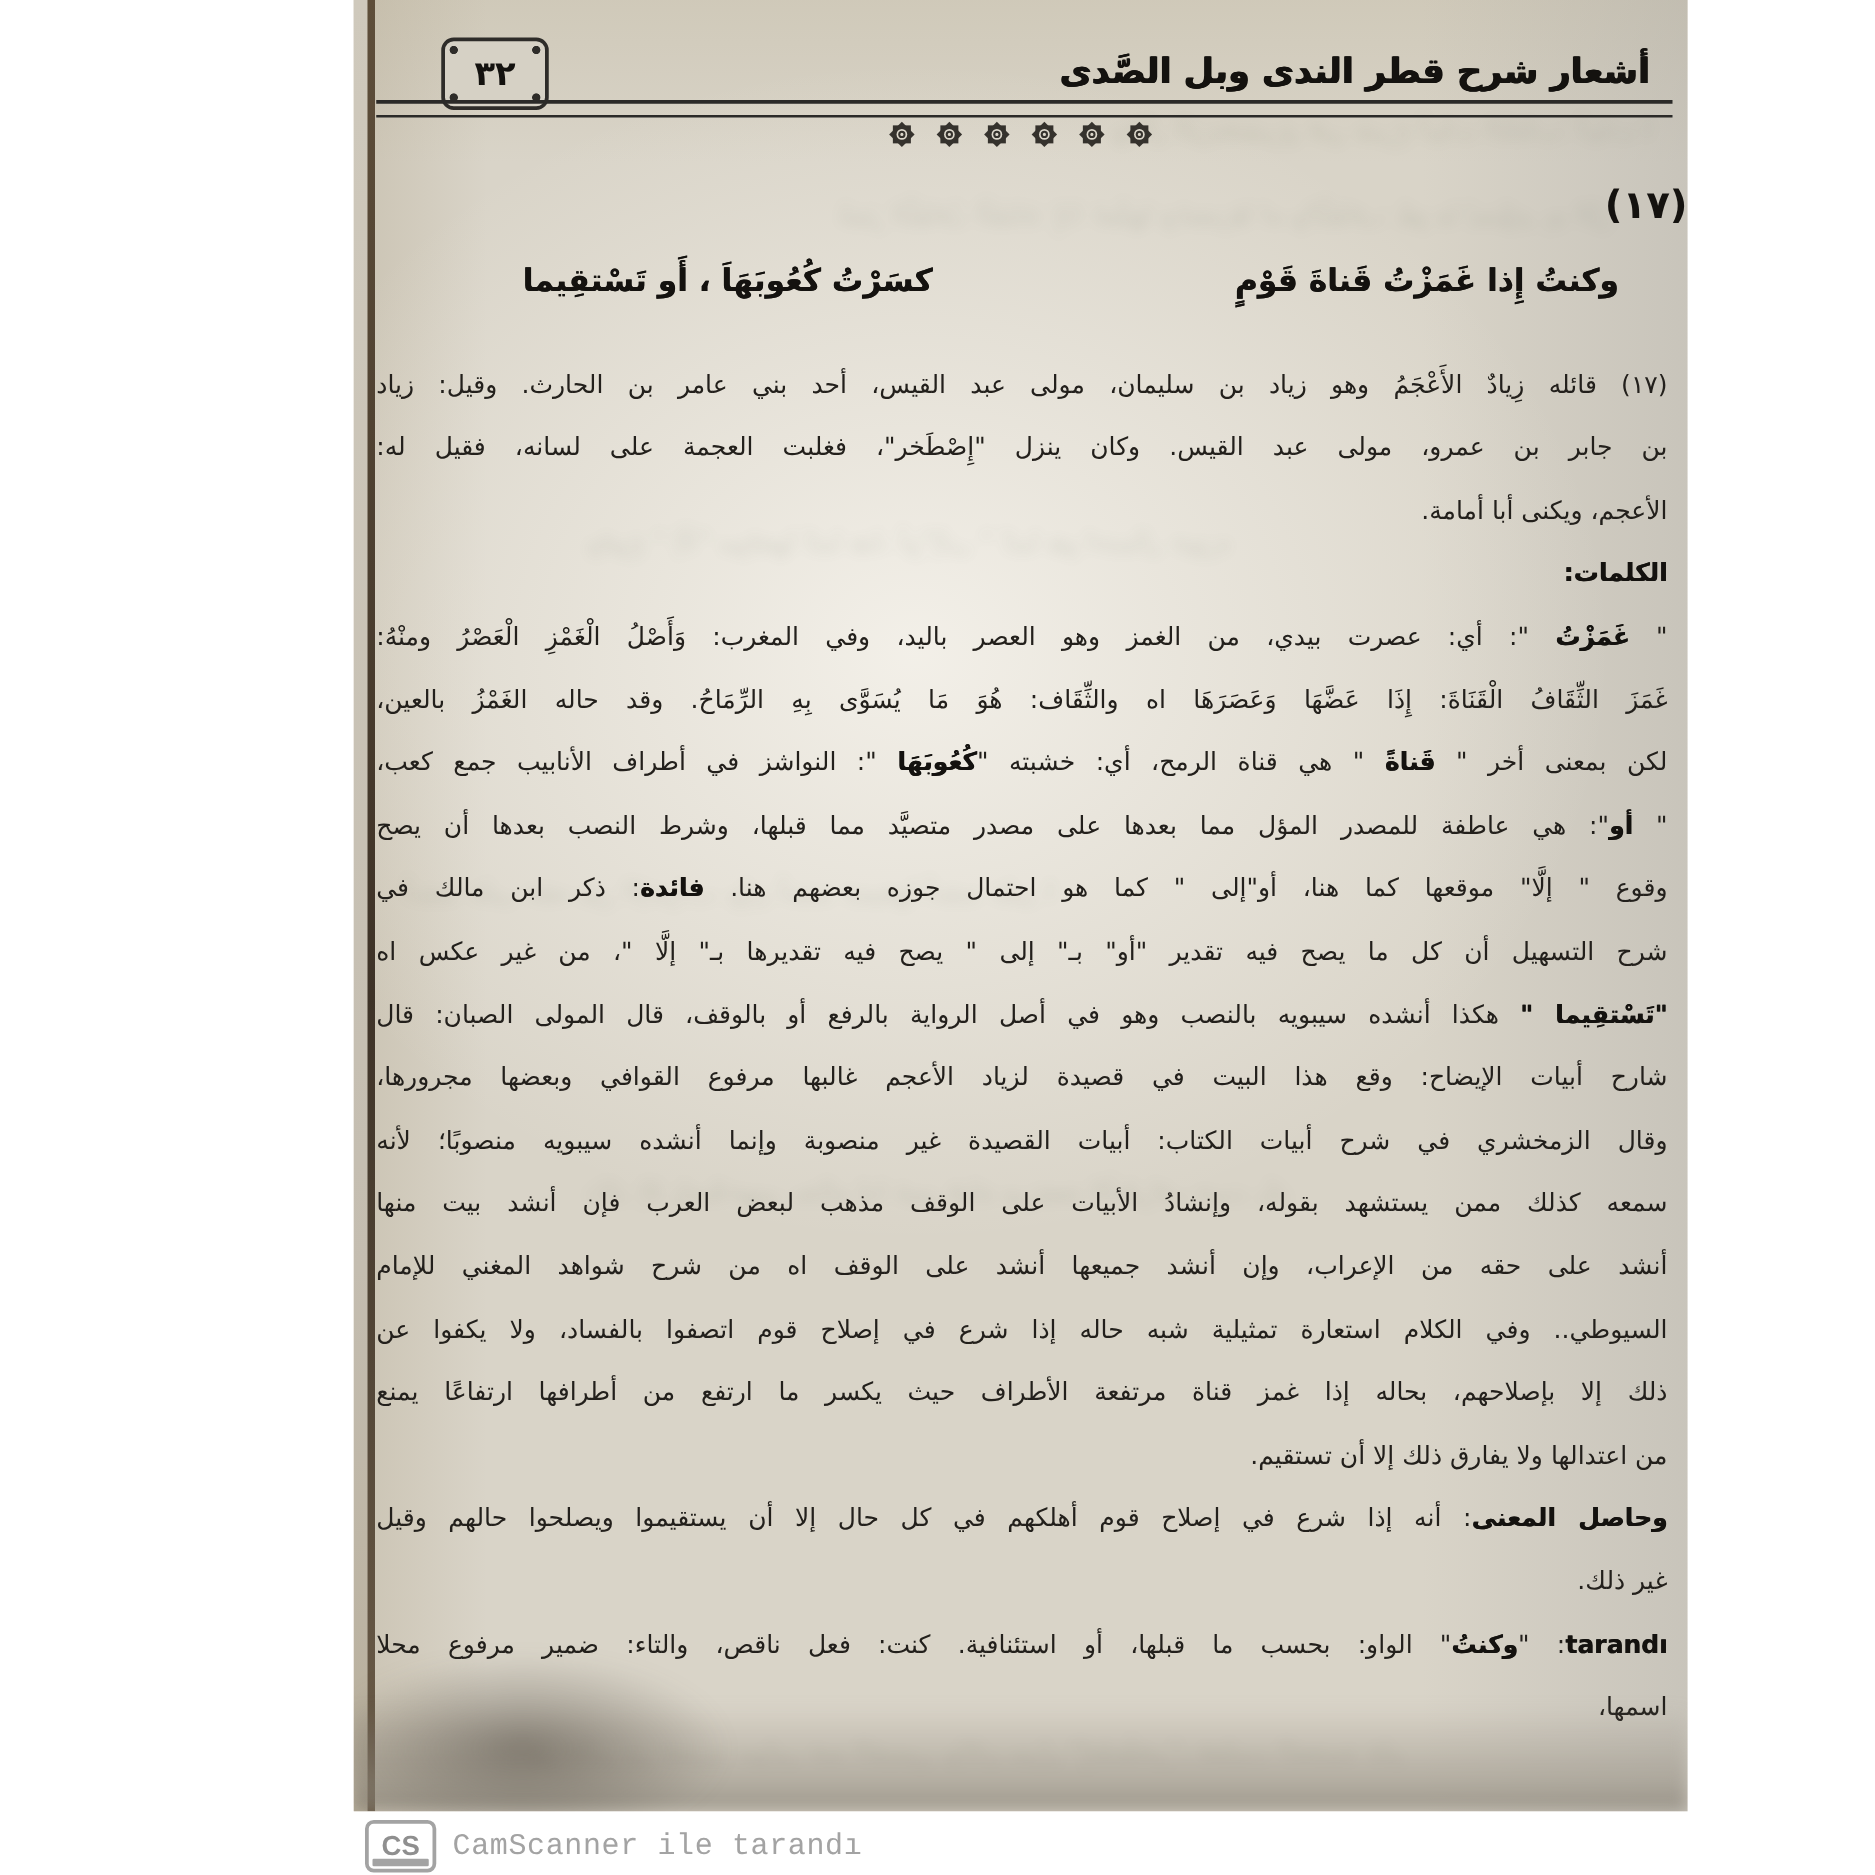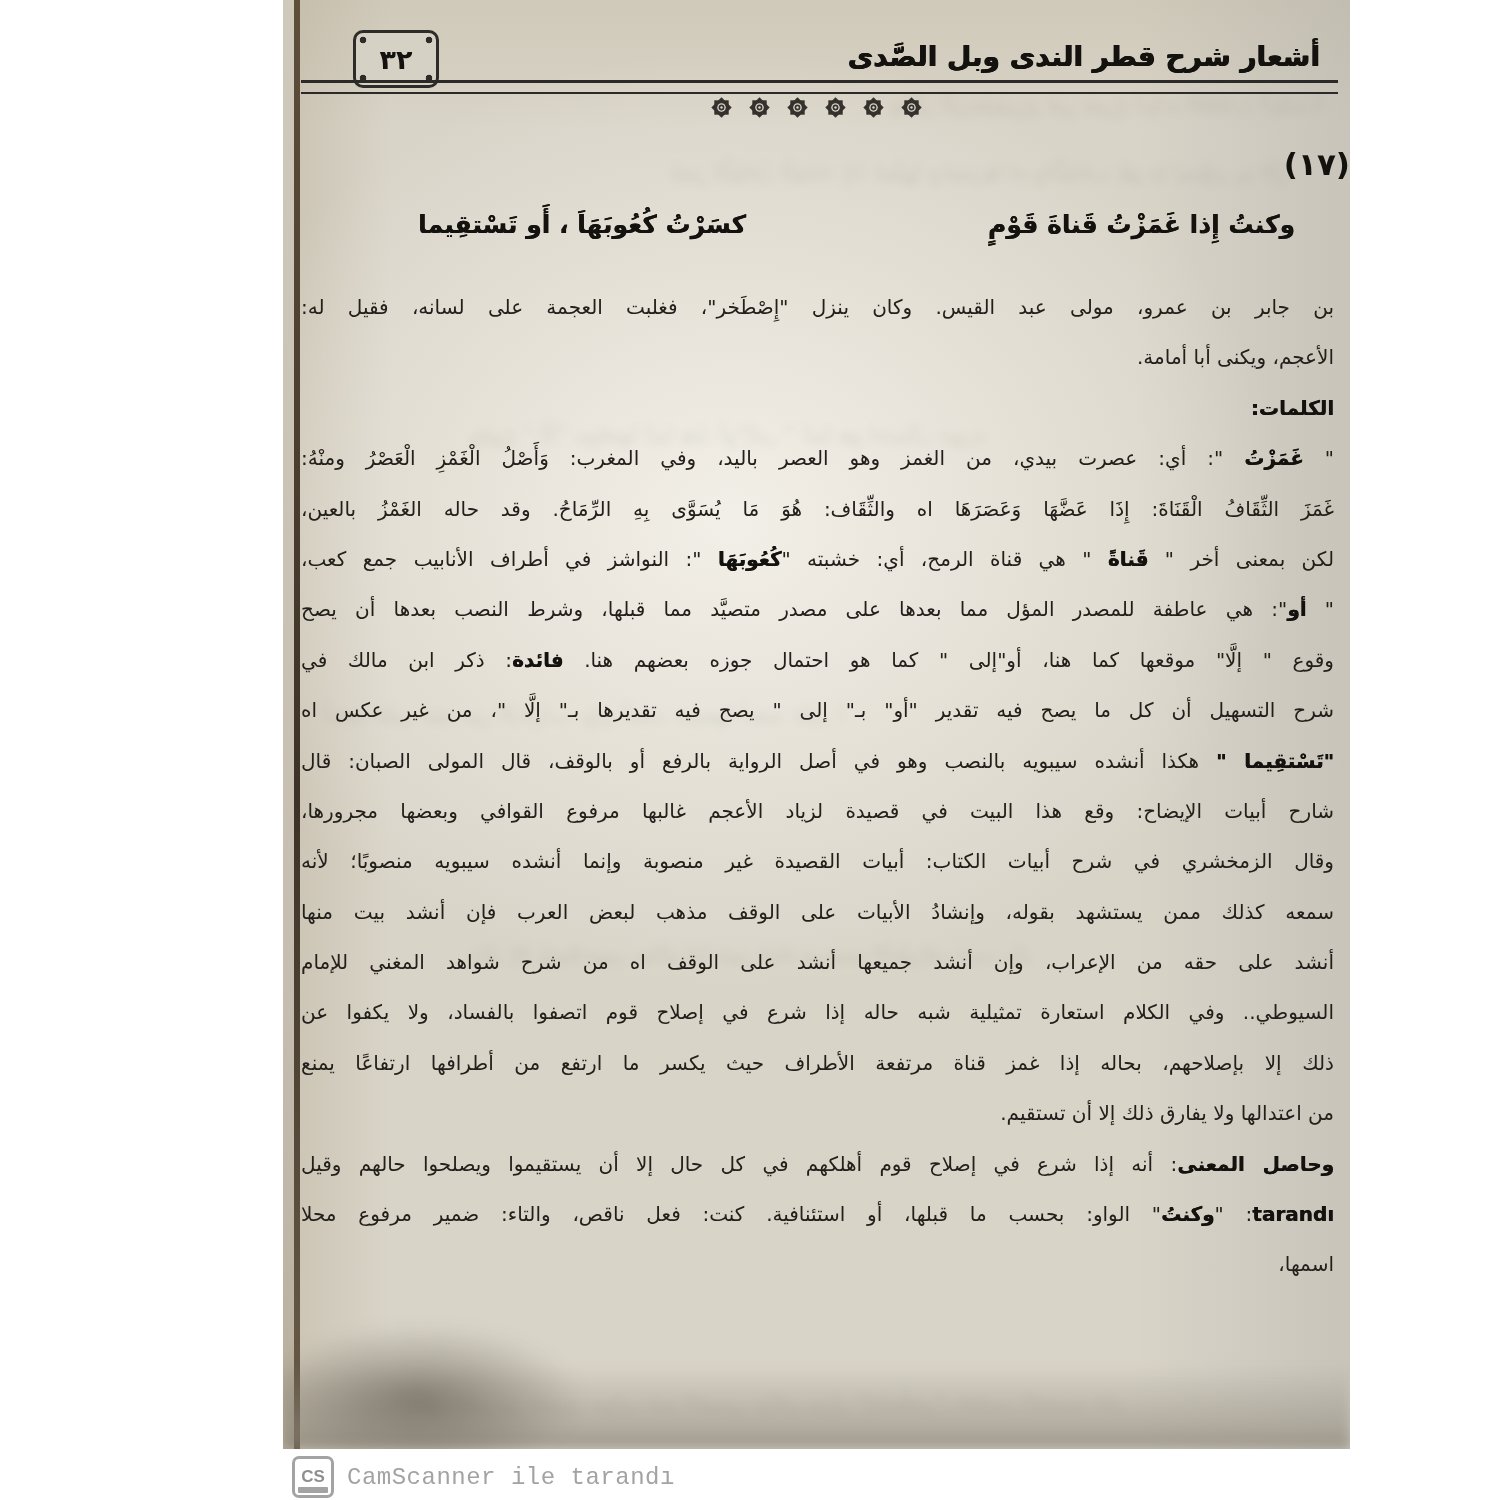--- a/index.html
+++ b/index.html
@@ -72,23 +72,23 @@
   
   .bottom-blur{position:absolute;left:0;right:0;bottom:0;height:85px;
     background:linear-gradient(to bottom, rgba(148,140,124,0), rgba(147,140,128,.55) 75%, rgba(125,118,106,.65));
     filter:blur(6px);}
   .corner-shadow{position:absolute;left:-30px;bottom:-25px;width:330px;height:150px;
     background:radial-gradient(closest-side, rgba(75,68,58,.55), rgba(75,68,58,0));
     filter:blur(8px);}
 
   
   .watermark{position:absolute;left:292px;top:1456px;display:flex;align-items:center;gap:13px;}
-  .cs-logo{position:relative;width:42px;height:42px;border:3px solid var(--wm-gray);
+  .cs-logo{position:relative;width:57px;height:42px;border:3px solid var(--wm-gray);
     border-radius:7px;display:flex;align-items:center;justify-content:center;
-    font-family:"Liberation Sans",sans-serif;font-weight:700;font-size:17px;color:#8f8f8f;box-sizing:border-box;}
+    font-family:"Liberation Sans",sans-serif;font-weight:700;font-size:22px;color:#8f8f8f;box-sizing:border-box;}
   .cs-bar{position:absolute;left:3px;right:3px;bottom:2px;height:6px;background:var(--wm-gray);border-radius:1px;}
   .wm-text{font-family:Liberation Mono, monospace;font-size:24px;color:var(--wm-gray);letter-spacing:.5px;}
 </style>
 </head>
 <body>
 
 <div class="canvas">
   <div class="photo">
     <div class="ghost-layer">
         <div class="ghost" style="top: 90px; width: 430px; right: 30px;">وقال الزمخشري في شرح أبيات الكتاب: أبيات القصيدة غير منصوبة وإنما أنشده سيبويه منصوبًا؛ لأنه</div>
@@ -154,38 +154,40 @@
       </div>
 
     <div class="poem-num">(١٧)</div>
 
     <div class="verse">
       <span class="hemistich">وكنتُ إِذا غَمَزْتُ قَناةَ قَوْمٍ</span>
       <span class="hemistich">كسَرْتُ كُعُوبَهَاَ ، أَو تَسْتقِيما</span>
     </div>
 
     <div class="body-text" id="bodyText">
+        <div class="bl"><span>(١٧) قائله زِيادٌ الأَعْجَمُ وهو زياد بن سليمان، مولى عبد القيس، أحد بني عامر بن الحارث. وقيل: زياد</span></div>
         <div class="bl"><span>بن جابر بن عمرو، مولى عبد القيس. وكان ينزل "إِصْطَخر"، فغلبت العجمة على لسانه، فقيل له:</span></div>
         <div class="bl st"><span>الأعجم، ويكنى أبا أمامة.</span></div>
         <div class="bl st"><span class="b">الكلمات:</span></div>
         <div class="bl"><span>" </span><span class="b">غَمَزْتُ</span><span> ": أي: عصرت بيدي، من الغمز وهو العصر باليد، وفي المغرب: وَأَصْلُ الْغَمْزِ الْعَصْرُ ومنْهُ:</span></div>
         <div class="bl"><span>غَمَزَ الثِّقَافُ الْقَنَاةَ: إِذَا عَضَّهَا وَعَصَرَهَا اه والثِّقَاف: هُوَ مَا يُسَوَّى بِهِ الرِّمَاحُ. وقد حاله الغَمْزُ بالعين،</span></div>
         <div class="bl"><span>لكن بمعنى أخر " </span><span class="b">قَناةً</span><span> " هي قناة الرمح، أي: خشبته "</span><span class="b">كُعُوبَهَا</span><span> ": النواشز في أطراف الأنابيب جمع كعب،</span></div>
         <div class="bl"><span>" </span><span class="b">أو</span><span>": هي عاطفة للمصدر المؤل مما بعدها على مصدر متصيَّد مما قبلها، وشرط النصب بعدها أن يصح</span></div>
         <div class="bl"><span>وقوع " إلَّا" موقعها كما هنا، أو"إلى " كما هو احتمال جوزه بعضهم هنا. </span><span class="b">فائدة</span><span>: ذكر ابن مالك في</span></div>
         <div class="bl"><span>شرح التسهيل أن كل ما يصح فيه تقدير "أو" بـ" إلى " يصح فيه تقديرها بـ" إلَّا "، من غير عكس اه</span></div>
         <div class="bl"><span class="b">"تَسْتقِيما "</span><span> هكذا أنشده سيبويه بالنصب وهو في أصل الرواية بالرفع أو بالوقف، قال المولى الصبان: قال</span></div>
         <div class="bl"><span>شارح أبيات الإيضاح: وقع هذا البيت في قصيدة لزياد الأعجم غالبها مرفوع القوافي وبعضها مجرورها،</span></div>
         <div class="bl"><span>وقال الزمخشري في شرح أبيات الكتاب: أبيات القصيدة غير منصوبة وإنما أنشده سيبويه منصوبًا؛ لأنه</span></div>
         <div class="bl"><span>سمعه كذلك ممن يستشهد بقوله، وإنشادُ الأبيات على الوقف مذهب لبعض العرب فإن أنشد بيت منها</span></div>
         <div class="bl"><span>أنشد على حقه من الإعراب، وإن أنشد جميعها أنشد على الوقف اه من شرح شواهد المغني للإمام</span></div>
         <div class="bl"><span>السيوطي.. وفي الكلام استعارة تمثيلية شبه حاله إذا شرع في إصلاح قوم اتصفوا بالفساد، ولا يكفوا عن</span></div>
         <div class="bl"><span>ذلك إلا بإصلاحهم، بحاله إذا غمز قناة مرتفعة الأطراف حيث يكسر ما ارتفع من أطرافها ارتفاعًا يمنع</span></div>
         <div class="bl st"><span>من اعتدالها ولا يفارق ذلك إلا أن تستقيم.</span></div>
         <div class="bl"><span class="b">وحاصل المعنى</span><span>: أنه إذا شرع في إصلاح قوم أهلكهم في كل حال إلا أن يستقيموا ويصلحوا حالهم وقيل</span></div>
+        <div class="bl st"><span>غير ذلك.</span></div>
         <div class="bl"><span class="b">tarandı</span><span>: "</span><span class="b">وكنتُ</span><span>" الواو: بحسب ما قبلها، أو استئنافية. كنت: فعل ناقص، والتاء: ضمير مرفوع محلا</span></div>
         <div class="bl st"><span>اسمها،</span></div>
       </div>
 
     <div class="bottom-blur"></div>
     <div class="corner-shadow"></div>
   </div>
 
   <div class="watermark">
     <span class="cs-logo">

